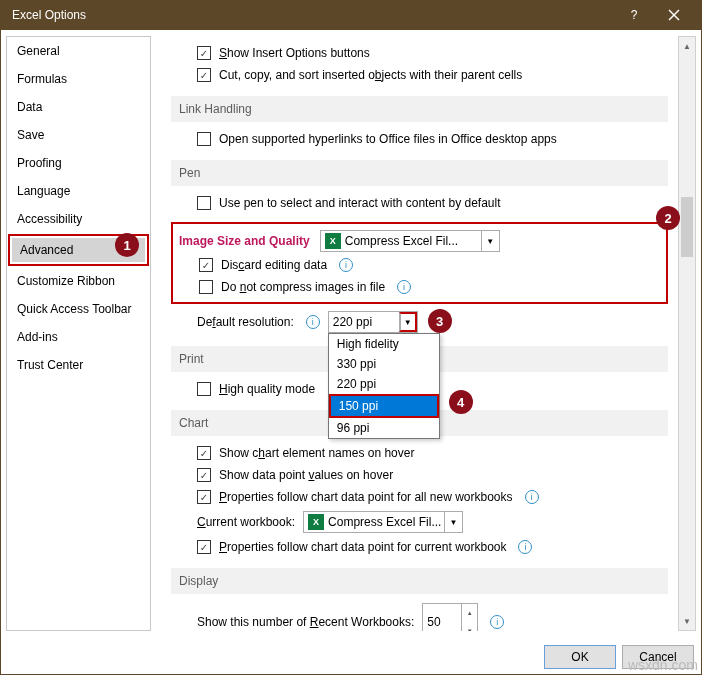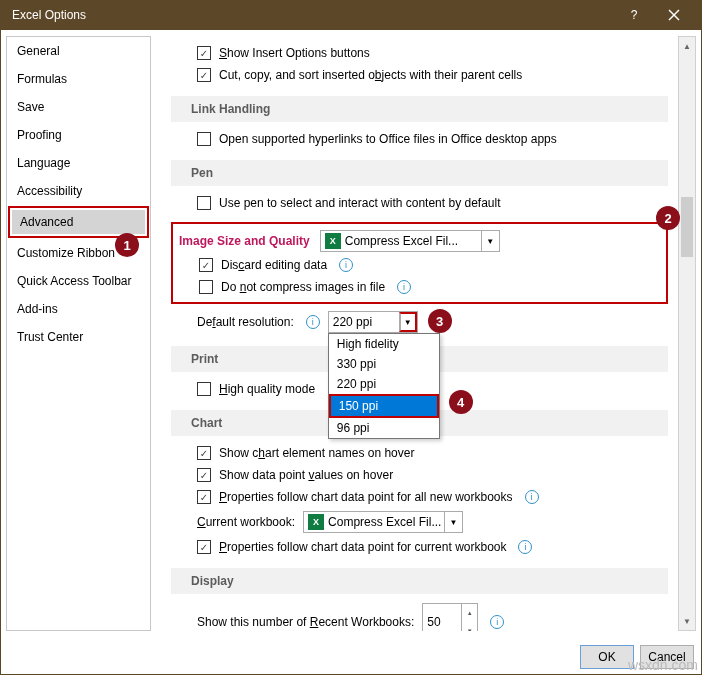--- a/index.html
+++ b/index.html
@@ -11,36 +11,36 @@
     .wrap { position: absolute; top: 30px; left: 0; right: 0; bottom: 38px; display: flex; }
     .nav { width: 145px; border: 1px solid #c8c8c8; margin: 6px 0 6px 6px; background: #fff; position: relative; }
     .nav-item { padding: 7px 10px; cursor: default; }
     .nav-item.selected { background: #d4d4d4; }
     .content { flex: 1; margin: 6px 6px 6px 10px; position: relative; overflow: hidden; }
     .scrollbar { position: absolute; top: 0; right: 0; width: 18px; bottom: 0; background: #f0f0f0; border: 1px solid #d0d0d0; }
     .scroll-up, .scroll-down { height: 18px; display: flex; align-items: center; justify-content: center; font-size: 8px; color: #666; }
     .scroll-thumb { position: absolute; left: 2px; right: 2px; top: 160px; height: 60px; background: #cdcdcd; }
     .pane { position: absolute; top: 0; left: 0; right: 18px; bottom: 0; padding: 6px 10px 0 10px; }
     .row { display: flex; align-items: center; padding: 3px 0 3px 26px; gap: 8px; min-height: 22px; }
-    .section-hdr { background: #f1f1f1; padding: 6px 20px; font-weight: 700; color: #5c5c5c; margin: 10px 0 6px 0; }
+    .section-hdr { background: #f1f1f1; padding: 6px 8px; font-weight: 400; color: #5c5c5c; margin: 10px 0 6px 0; }
     .cb { width: 14px; height: 14px; border: 1px solid #333; display: inline-flex; align-items: center; justify-content: center; font-size: 10px; flex-shrink: 0; }
     .cb.checked::after { content: "✓"; color: #444; }
     .u { text-decoration: underline; }
     .info { width: 14px; height: 14px; border: 1px solid #3090c7; border-radius: 50%; color: #3090c7; display: inline-flex; align-items: center; justify-content: center; font-size: 9px; margin-left: 4px; }
     .dd { height: 22px; border: 1px solid #ababab; background: #fff; display: inline-flex; align-items: center; padding: 0 0 0 4px; position: relative; }
     .dd .lbl { white-space: nowrap; overflow: hidden; text-overflow: ellipsis; flex: 1; }
     .dd .arr { width: 18px; border-left: 1px solid #ababab; height: 100%; display: flex; align-items: center; justify-content: center; font-size: 8px; }
     .excel-icon { width: 16px; height: 16px; background: #107c41; color: #fff; display: inline-flex; align-items: center; justify-content: center; font-size: 9px; font-weight: bold; margin-right: 4px; }
     .red-box { border: 2px solid #c00000; padding: 2px; }
     .badge { position: absolute; width: 24px; height: 24px; border-radius: 50%; background: #8b0e1b; color: #fff; font-weight: bold; display: flex; align-items: center; justify-content: center; font-size: 13px; z-index: 50; }
     .dropdown-menu { position: absolute; background: #fff; border: 1px solid #767676; box-shadow: 2px 2px 4px rgba(0,0,0,0.2); z-index: 40; }
     .dropdown-menu .opt { padding: 3px 8px; }
     .dropdown-menu .opt.sel { background: #0078d7; color: #fff; }
     .btnbar { position: absolute; bottom: 6px; right: 8px; display: flex; gap: 6px; }
-    .btn { width: 54px; height: 24px; background: #e1e1e1; border: 1px solid #adadad; display: flex; align-items: center; justify-content: center; }
+    .btn { width: 72px; height: 24px; background: #e1e1e1; border: 1px solid #adadad; display: flex; align-items: center; justify-content: center; }
     .btn.primary { border: 1px solid #6aa0d8; background: #e1e1e1; }
     .spin { display: inline-flex; border: 1px solid #ababab; height: 38px; }
     .spin input { border:none; width: 38px; padding: 0 4px; outline: none; }
     .spin .arrows { width: 16px; border-left: 1px solid #ababab; display: flex; flex-direction: column; }
     .spin .a { flex:1; display:flex; align-items:center; justify-content:center; font-size:6px; color:#555; }
     .watermark { position: absolute; bottom: 2px; right: 4px; font-size: 14px; color: #bbb; z-index: 60; }
   </style>
 </head>
 <body>
 
@@ -54,20 +54,21 @@
       </svg>
   </div>
 </div>
 
 <div class="frame"></div>
 
 <div class="wrap">
   <div class="nav">
     <div class="nav-item">General</div>
     <div class="nav-item">Formulas</div>
+    <div class="nav-item">Data</div>
     <div class="nav-item">Save</div>
     <div class="nav-item">Proofing</div>
     <div class="nav-item">Language</div>
     <div class="nav-item">Accessibility</div>
     <div class="red-box" style="margin:1px;">
       <div class="nav-item selected" style="padding:5px 8px;">Advanced</div>
     </div>
     <div class="nav-item">Customize Ribbon</div>
     <div class="nav-item">Quick Access Toolbar</div>
     <div class="nav-item">Add-ins</div>

